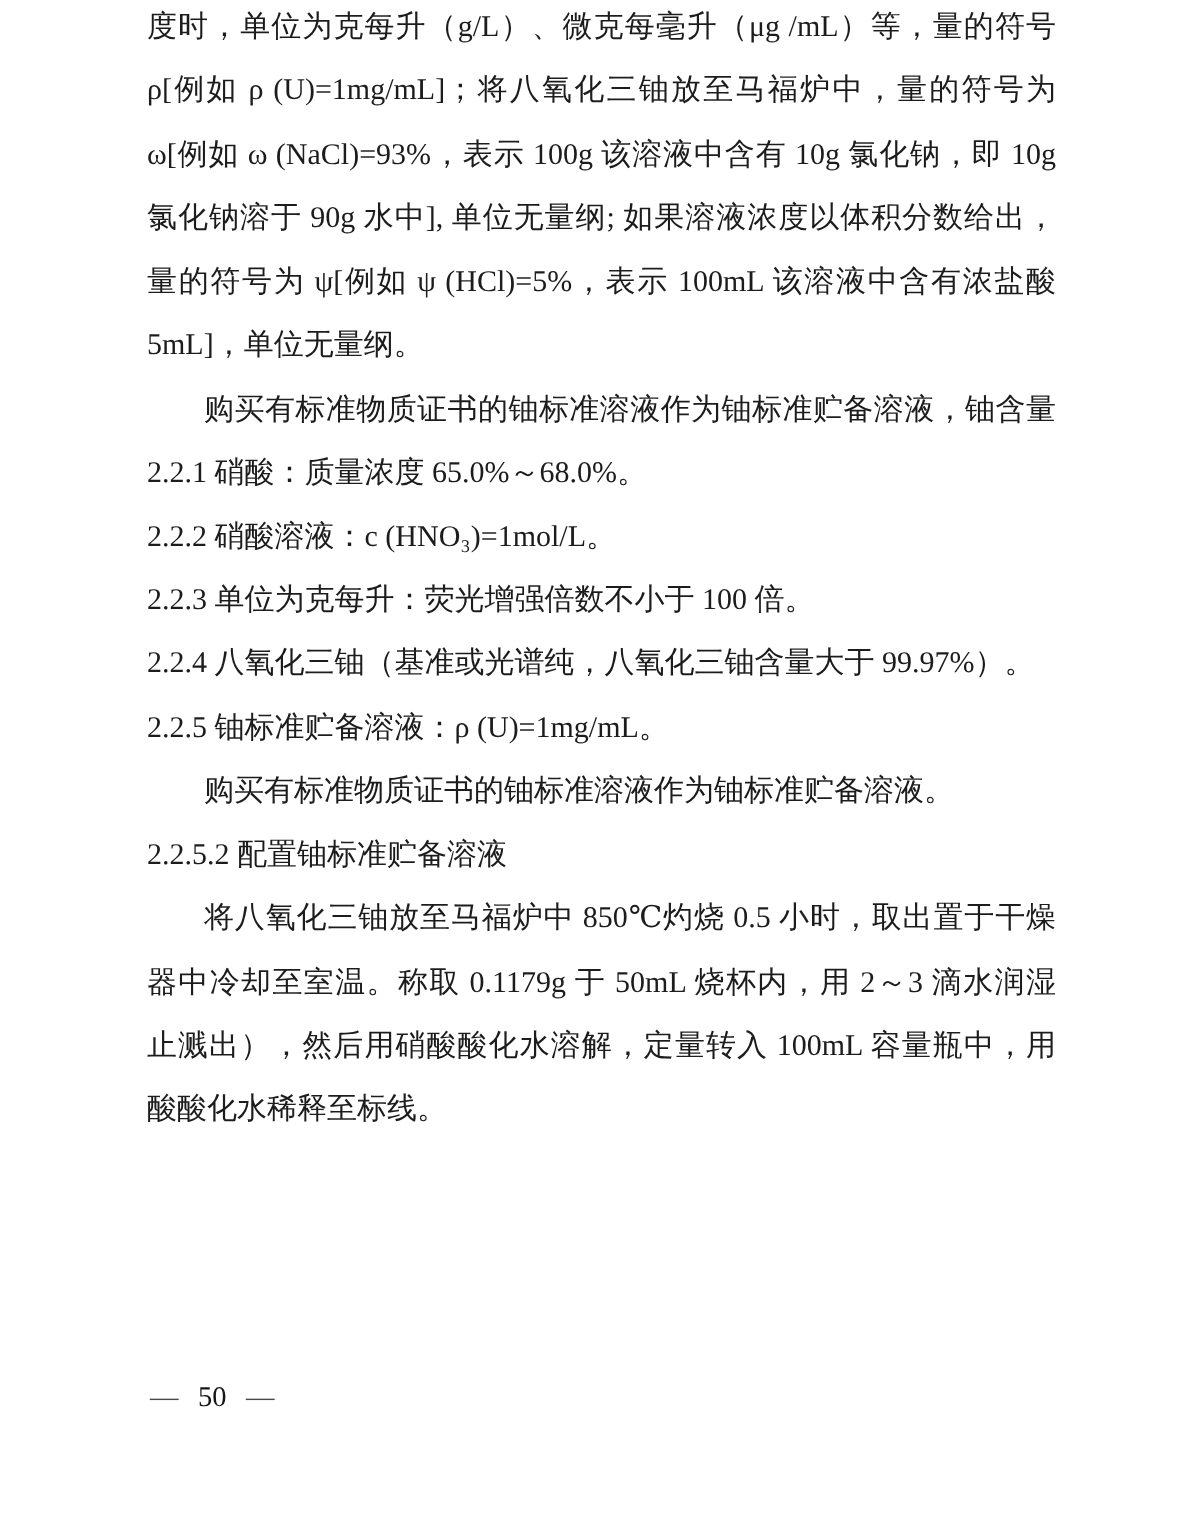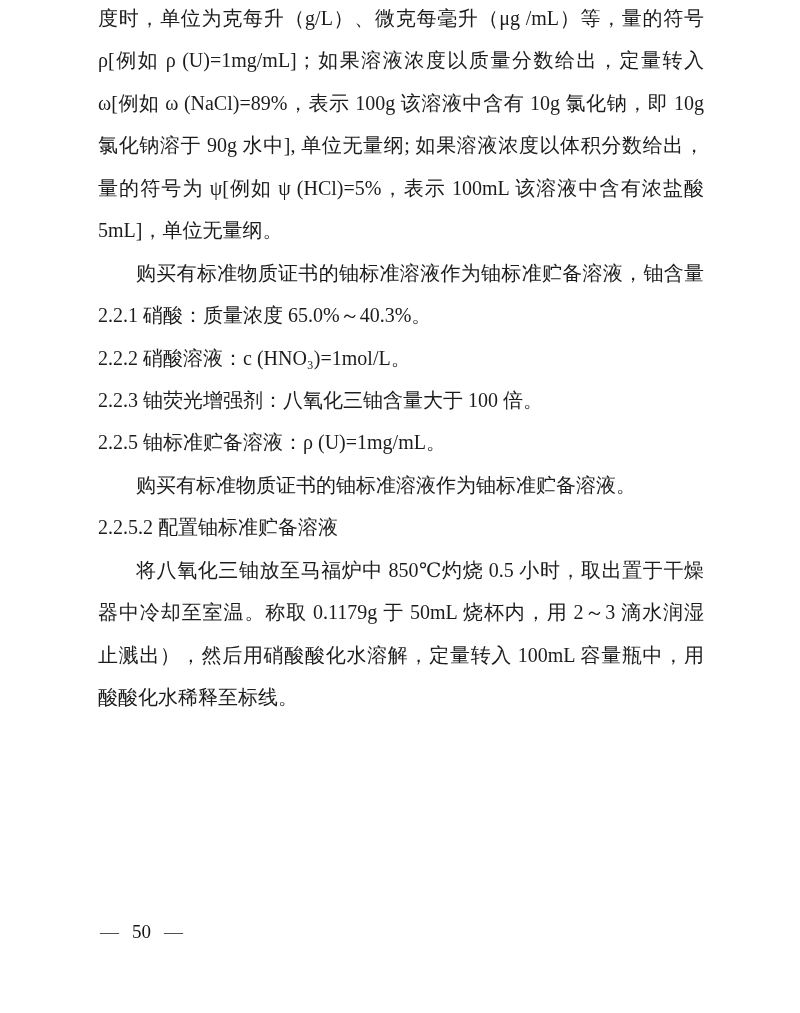--- a/index.html
+++ b/index.html
@@ -53,29 +53,30 @@
     letter-spacing: 0;
   }
 </style>
 </head>
 <body>
 
 <div class="page">
 
   <div class="doc">
       <div class="line fill">度时，单位为克每升（g/L）、微克每毫升（μg /mL）等，量的符号为</div>
-      <div class="line fill">ρ[例如 ρ (U)=1mg/mL]；如果溶液浓度以质量分数给出，定量转入</div>
-      <div class="line fill">ω[例如 ω (NaCl)=89%，表示 100g 该溶液中含有 10g 氯化钠，即 10g</div>
+      <div class="line fill">ρ[例如 ρ (U)=1mg/mL]；将八氧化三铀放至马福炉中，量的符号为</div>
+      <div class="line fill">ω[例如 ω (NaCl)=93%，表示 100g 该溶液中含有 10g 氯化钠，即 10g</div>
       <div class="line fill">氯化钠溶于 90g 水中], 单位无量纲; 如果溶液浓度以体积分数给出，</div>
       <div class="line fill">量的符号为 ψ[例如 ψ (HCl)=5%，表示 100mL 该溶液中含有浓盐酸</div>
       <div class="line">5mL]，单位无量纲。</div>
       <div class="line indent fill">购买有标准物质证书的铀标准溶液作为铀标准贮备溶液，铀含量</div>
-      <div class="line">2.2.1 硝酸：质量浓度 65.0%～40.3%。</div>
+      <div class="line">2.2.1 硝酸：质量浓度 65.0%～68.0%。</div>
       <div class="line">2.2.2 硝酸溶液：c (HNO₃)=1mol/L。</div>
-      <div class="line">2.2.3 铀荧光增强剂：八氧化三铀含量大于 100 倍。</div>
+      <div class="line">2.2.3 单位为克每升：荧光增强倍数不小于 100 倍。</div>
+      <div class="line">2.2.4 八氧化三铀（基准或光谱纯，八氧化三铀含量大于 99.97%）。</div>
       <div class="line">2.2.5 铀标准贮备溶液：ρ (U)=1mg/mL。</div>
       <div class="line indent">购买有标准物质证书的铀标准溶液作为铀标准贮备溶液。</div>
       <div class="line">2.2.5.2 配置铀标准贮备溶液</div>
       <div class="line indent fill">将八氧化三铀放至马福炉中 850℃灼烧 0.5 小时，取出置于干燥</div>
       <div class="line fill">器中冷却至室温。称取 0.1179g 于 50mL 烧杯内，用 2～3 滴水润湿</div>
       <div class="line fill">止溅出），然后用硝酸酸化水溶解，定量转入 100mL 容量瓶中，用硝</div>
       <div class="line">酸酸化水稀释至标线。</div>
     </div>
 
   <div class="footer">

